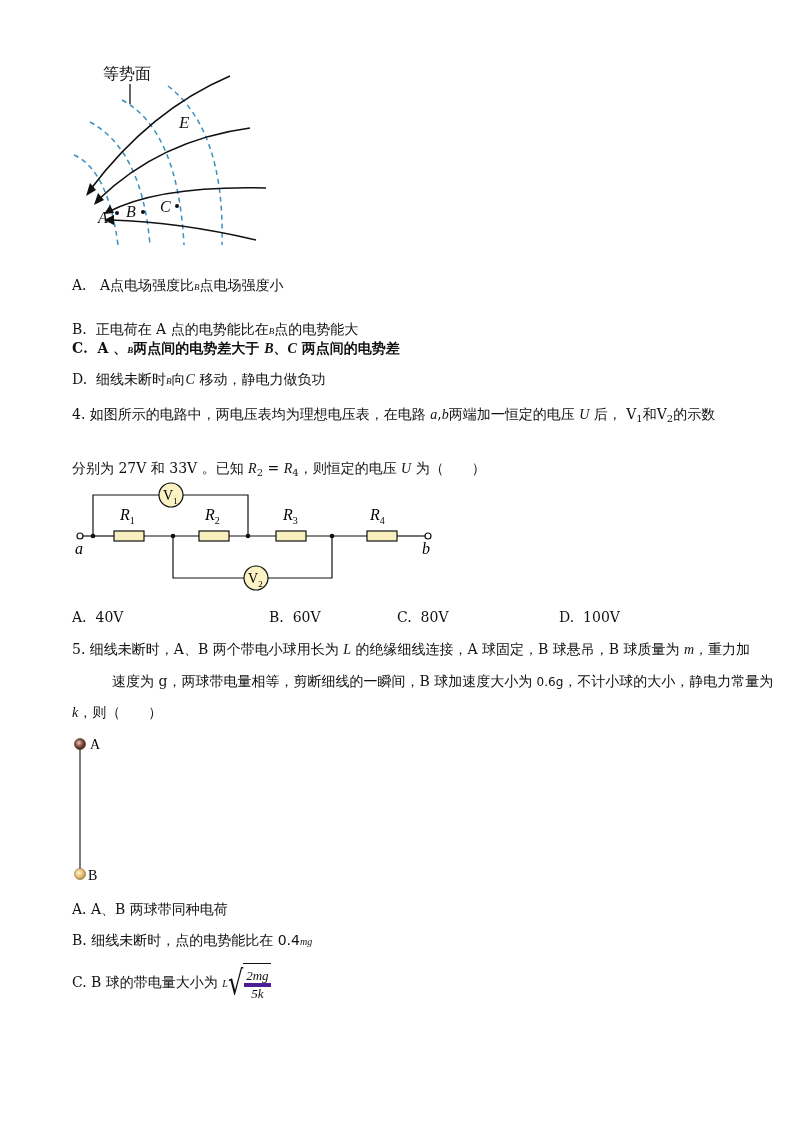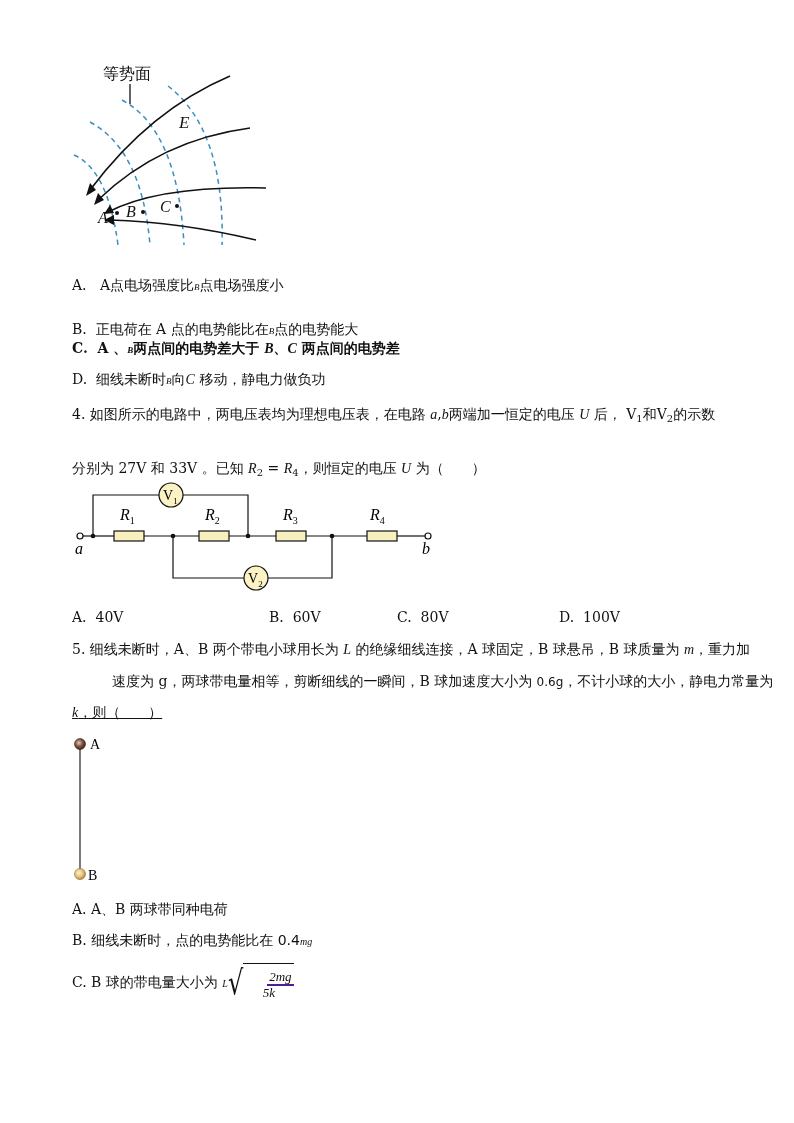--- a/index.html
+++ b/index.html
@@ -5,21 +5,21 @@
   html, body { margin: 0; padding: 0; background: #ffffff; }
   body { width: 794px; height: 1123px; position: relative; overflow: hidden;
          font-family: "DejaVu Serif", "Liberation Serif", serif; color: #111; }
   .abs { position: absolute; }
   .line { position: absolute; font-size: 14px; white-space: nowrap; line-height: 18px; }
   .it { font-style: italic; font-family: "Liberation Serif", serif; }
   .sub { font-size: 10px; vertical-align: -3px; }
   .small-it { font-style: italic; font-size: 9px; font-family: "Liberation Serif", serif; }
   .mathit { font-style: italic; font-family: "Liberation Serif", serif; font-size: 10px; }
   .frac { display: inline-block; vertical-align: middle; text-align: center; font-style: italic; font-family: "Liberation Serif", serif; font-size: 13px; }
-  .frac .num { display: block; border-bottom: 2px solid #4c1d95; padding: 0 2px; line-height: 14px; margin-left: 23px; }
+  .frac .num { display: block; border-bottom: 4px solid #4c1d95; padding: 0 2px; line-height: 14px; }
   .frac .den { display: block; line-height: 14px; }
   .sqrt { display: inline-block; vertical-align: middle; border-top: 1px solid #111; padding-left: 1px; }
   .radical { display: inline-block; vertical-align: middle; font-size: 24px; line-height: 24px; transform: scaleY(1.4); }
   svg text { font-family: "Liberation Serif", serif; }
 </style>
 </head>
 <body>
 
 <svg class="abs" style="left:66px;top:58px;" width="200" height="190" viewBox="66 58 200 190">
   <g fill="none" stroke="#3a8fc0" stroke-width="1.5" stroke-dasharray="5,4">
@@ -135,21 +135,21 @@
   <span>5.</span>
   <span>细线未断时，A、B 两个带电小球用长为</span>
   <span class="it">L</span>
   <span>的绝缘细线连接，A 球固定，B 球悬吊，B 球质量为</span>
   <span class="it">m</span><span>，重力加</span>
 </div>
 <div class="line" style="left:68px;top:672px;margin-left:44px;">
   <span>速度为 g，两球带电量相等，剪断细线的一瞬间，B 球加速度大小为</span>
   <span style="font-family:'DejaVu Sans',sans-serif;font-size:12px;">0.6g</span><span>，不计小球的大小，静电力常量为</span>
 </div>
-<div class="line" style="left:72px;top:703px;text-decoration:underline;">
+<div class="line" style="left:72px;top:703px;">
   <span class="it">k</span><span>，则（　　）</span>
 </div>
 
 <svg class="abs" style="left:68px;top:735px;" width="50" height="150" viewBox="68 735 50 150">
   <defs>
     <radialGradient id="gA" cx="40%" cy="40%" r="60%">
       <stop offset="0%" stop-color="#e9c8b8"></stop>
       <stop offset="60%" stop-color="#7a4a3a"></stop>
       <stop offset="100%" stop-color="#4a2a20"></stop>
     </radialGradient>

